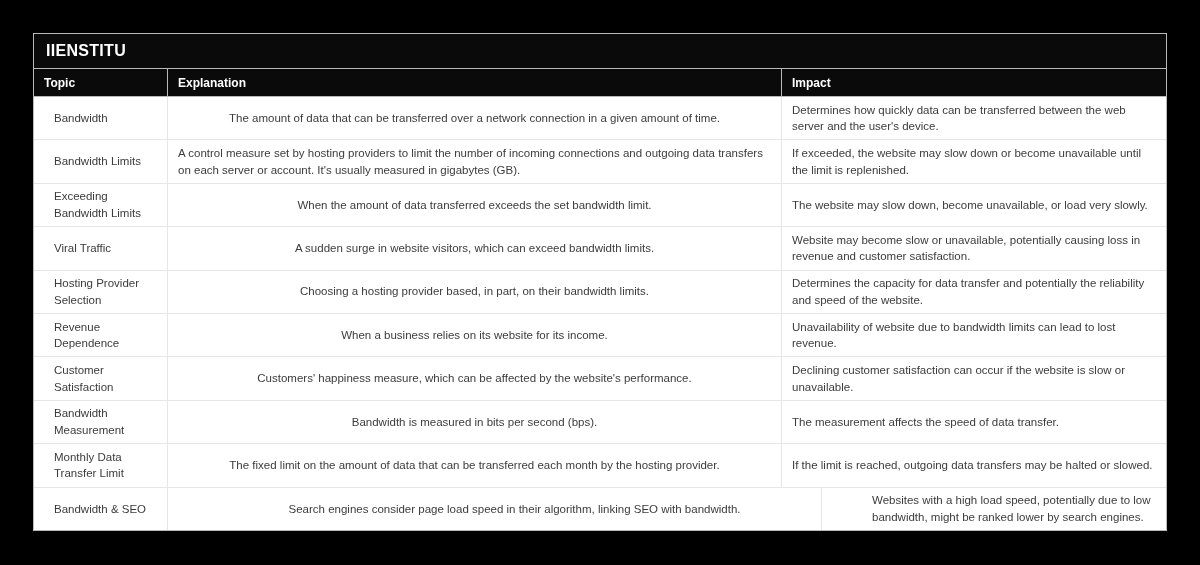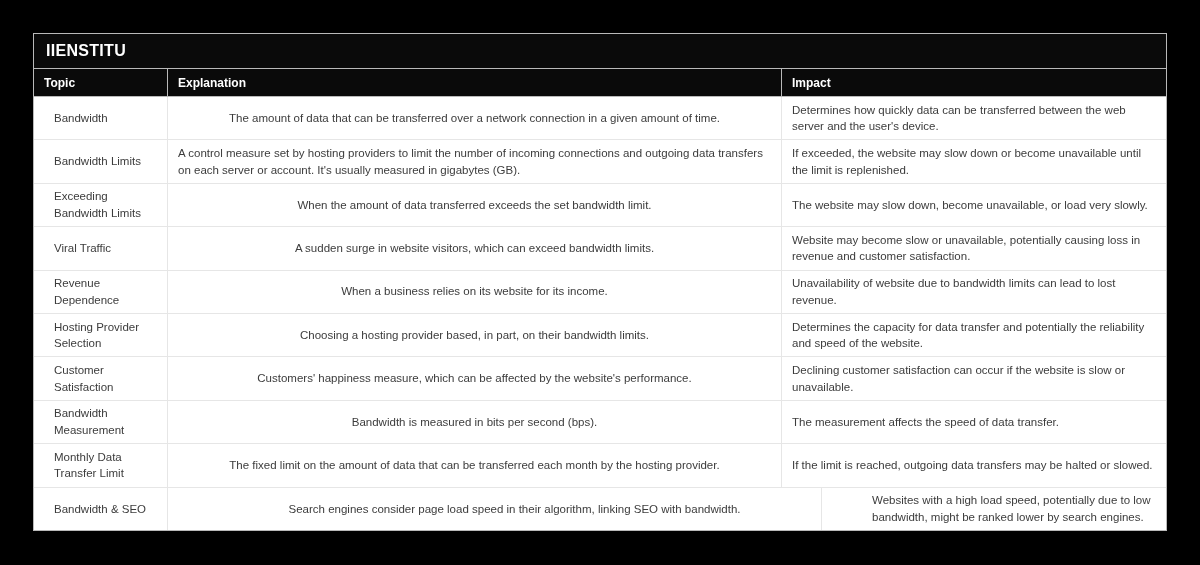--- a/index.html
+++ b/index.html
@@ -171,42 +171,42 @@
         </div>
         <div class="cell c-expl">
           <span>A sudden surge in website visitors, which can exceed bandwidth limits.</span>
         </div>
         <div class="cell c-impact">
           <span>Website may become slow or unavailable, potentially causing loss in revenue and customer satisfaction.</span>
         </div>
       </div>
       <div class="data-row">
         <div class="cell c-topic">
+          <span>Hosting Provider Selection</span>
+        </div>
+        <div class="cell c-expl">
+          <span>Choosing a hosting provider based, in part, on their bandwidth limits.</span>
+        </div>
+        <div class="cell c-impact">
+          <span>Determines the capacity for data transfer and potentially the reliability and speed of the website.</span>
+        </div>
+      </div>
+      <div class="data-row">
+        <div class="cell c-topic">
           <span>Revenue Dependence</span>
         </div>
         <div class="cell c-expl">
           <span>When a business relies on its website for its income.</span>
         </div>
         <div class="cell c-impact">
           <span>Unavailability of website due to bandwidth limits can lead to lost revenue.</span>
         </div>
       </div>
       <div class="data-row">
         <div class="cell c-topic">
-          <span>Hosting Provider Selection</span>
-        </div>
-        <div class="cell c-expl">
-          <span>Choosing a hosting provider based, in part, on their bandwidth limits.</span>
-        </div>
-        <div class="cell c-impact">
-          <span>Determines the capacity for data transfer and potentially the reliability and speed of the website.</span>
-        </div>
-      </div>
-      <div class="data-row">
-        <div class="cell c-topic">
           <span>Customer Satisfaction</span>
         </div>
         <div class="cell c-expl">
           <span>Customers' happiness measure, which can be affected by the website's performance.</span>
         </div>
         <div class="cell c-impact">
           <span>Declining customer satisfaction can occur if the website is slow or unavailable.</span>
         </div>
       </div>
       <div class="data-row">

